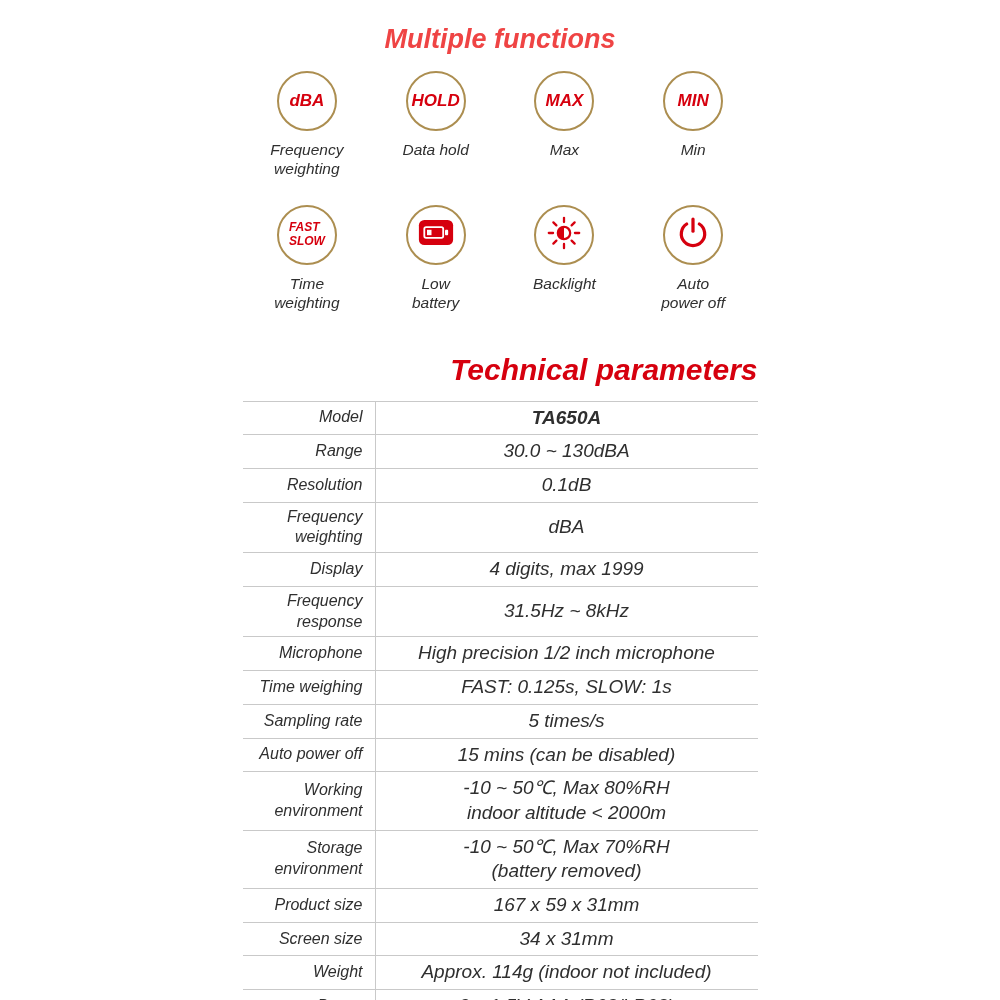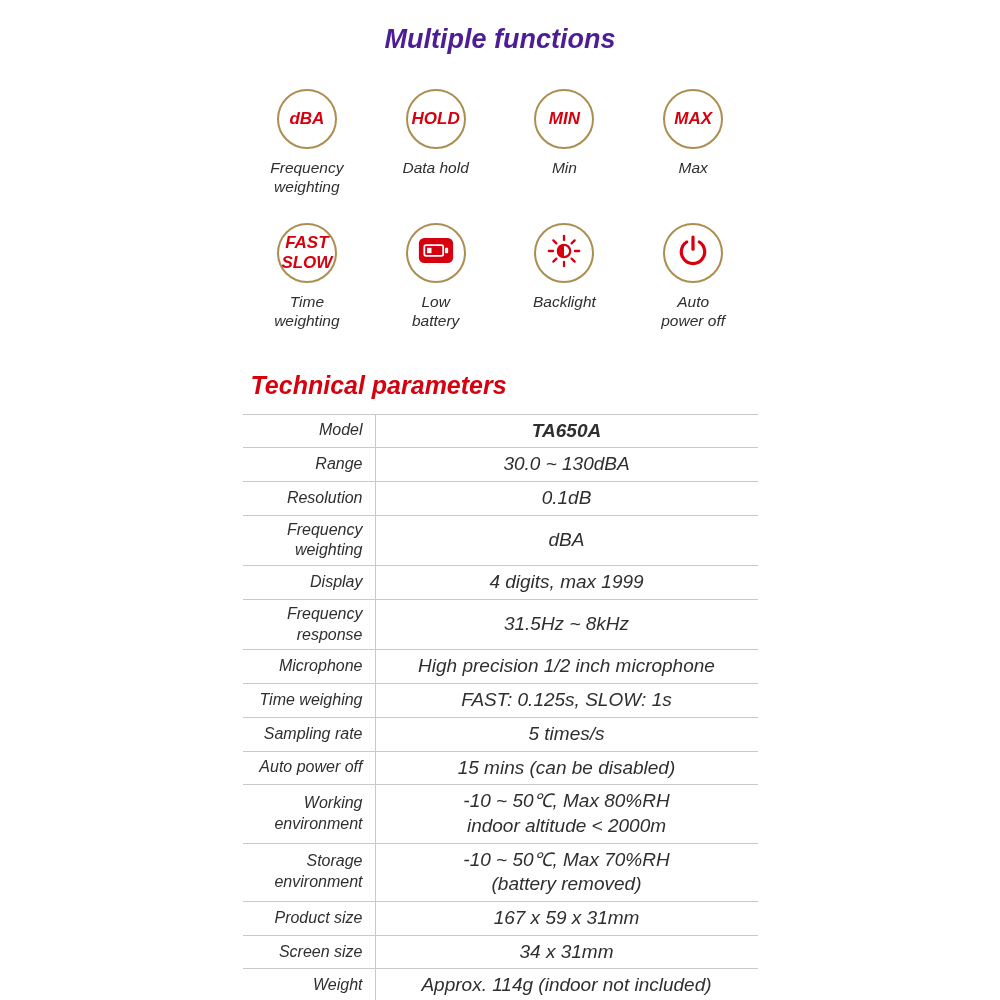--- a/index.html
+++ b/index.html
@@ -13,25 +13,25 @@
     font-style: italic;
     color: #2f2f2f;
   }
   .page {
     width: 515px;
     margin: 0 auto;
     padding-top: 24px;
   }
   .functions-title {
     text-align: center;
-    color: #4c1d95;
+    color: #ef4444;
     font-size: 27px;
     font-weight: bold;
     font-style: italic;
-    margin: 0 0 34px 0;
+    margin: 0 0 16px 0;
   }
   .icon-grid {
     display: grid;
     grid-template-columns: repeat(4, 1fr);
     row-gap: 26px;
   }
   .func-cell {
     display: flex;
     flex-direction: column;
     align-items: center;
@@ -48,38 +48,38 @@
     margin-bottom: 9px;
     box-sizing: border-box;
   }
   .badge-text {
     color: #d6000e;
     font-weight: bold;
     font-style: italic;
     font-size: 17px;
   }
   .badge-text.small {
-    font-size: 17px;
+    font-size: 12px;
     line-height: 1.15;
-    text-align: center;
     white-space: pre-line;
   }
   .func-label {
     font-size: 15.5px;
     text-align: center;
     line-height: 1.25;
     white-space: pre-line;
   }
   .tech-title {
     color: #d6000e;
-    font-size: 25px;
+    font-size: 30px;
     font-weight: bold;
     font-style: italic;
     margin: 40px 0 14px 0;
     padding-left: 8px;
+    text-align: right;
   }
   .spec-table {
     border-top: 1px solid #c9c9c9;
     border-bottom: 3px solid #3f3f3f;
   }
   .trow {
     display: grid;
     grid-template-columns: 133px 1fr;
     border-bottom: 1px solid #c9c9c9;
   }
@@ -127,30 +127,30 @@
 
     <div class="func-cell">
       <div class="badge">
         <span class="badge-text">HOLD</span>
       </div>
       <div class="func-label">Data hold</div>
     </div>
 
     <div class="func-cell">
       <div class="badge">
+        <span class="badge-text">MAX</span>
+      </div>
+      <div class="func-label">Max</div>
+    </div>
+
+    <div class="func-cell">
+      <div class="badge">
         <span class="badge-text">MIN</span>
       </div>
       <div class="func-label">Min</div>
-    </div>
-
-    <div class="func-cell">
-      <div class="badge">
-        <span class="badge-text">MAX</span>
-      </div>
-      <div class="func-label">Max</div>
     </div>
 
     <div class="func-cell">
       <div class="badge">
         <span class="badge-text small">FAST
 SLOW</span>
       </div>
       <div class="func-label">Time
 weighting</div>
     </div>

